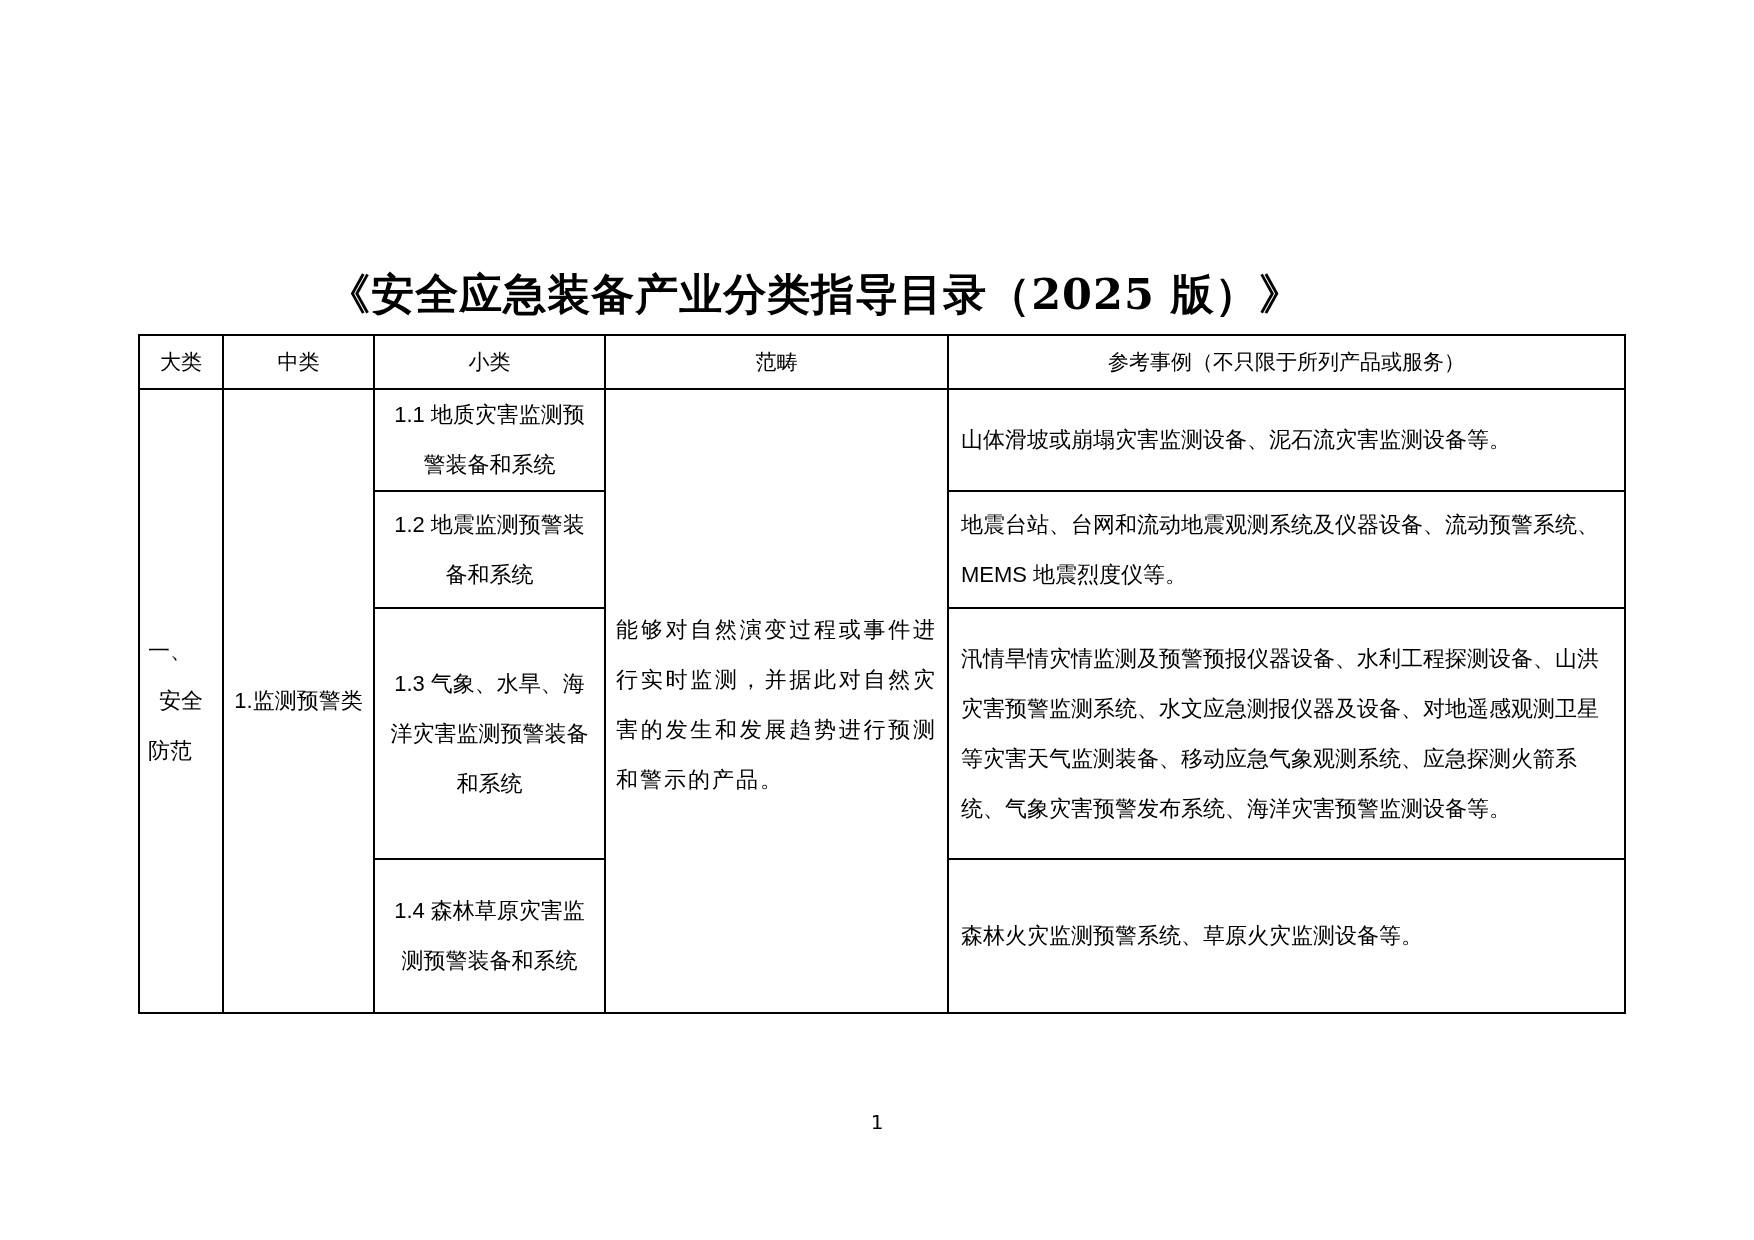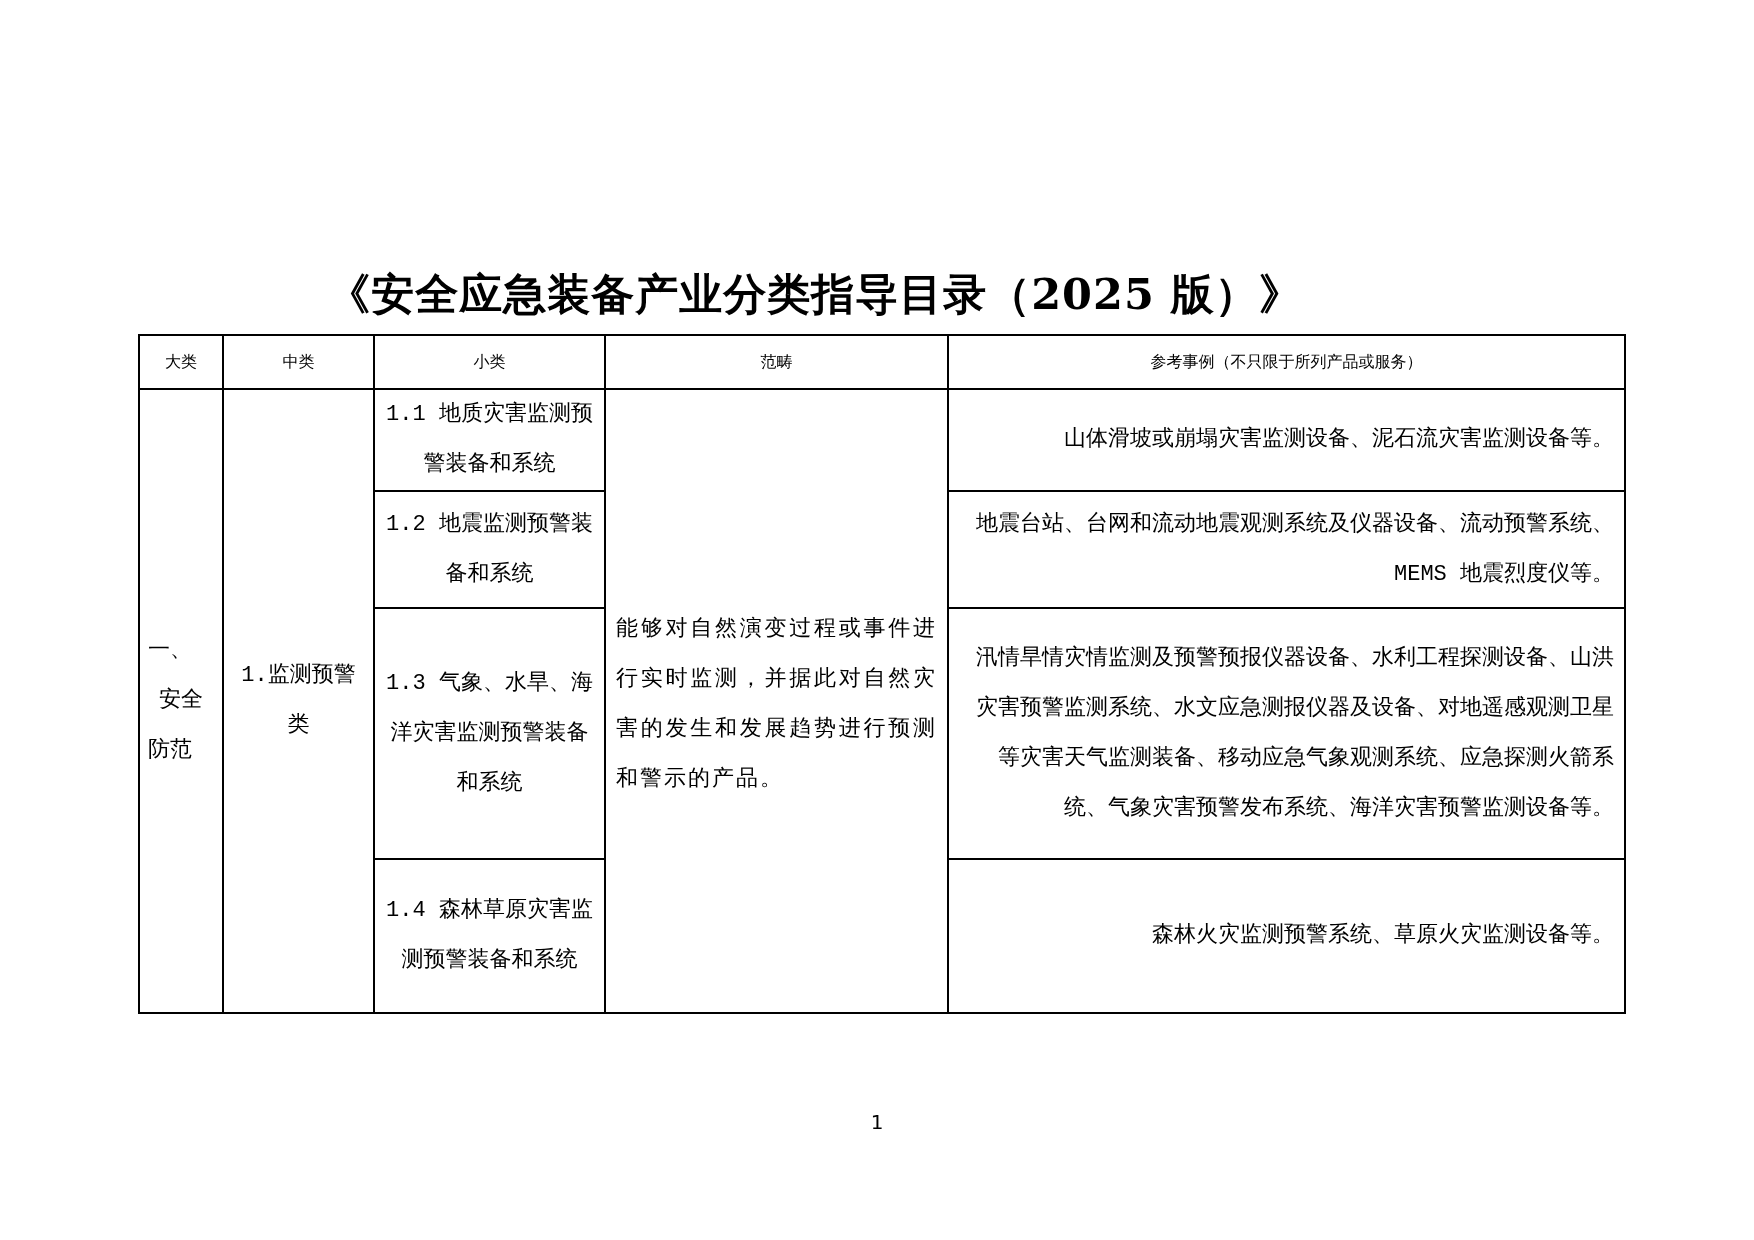--- a/index.html
+++ b/index.html
@@ -5,27 +5,27 @@
   html, body { margin:0; padding:0; background:#ffffff; }
   body { width:1754px; height:1240px; position:relative; overflow:hidden;
          font-family:"DejaVu Serif", "Liberation Serif", serif; color:#000; }
   .title { position:absolute; left:0; width:1630px; top:266px; text-align:center;
            font-family:"DejaVu Serif","Liberation Serif", serif; font-weight:bold;
            font-size:43px; letter-spacing:1px; line-height:56px; }
   table { position:absolute; left:138px; top:334px; border-collapse:collapse;
           table-layout:fixed; width:1486px; }
   td, th { border:2px solid #000; padding:0; vertical-align:middle;
            font-family:"DejaVu Sans","Liberation Sans", sans-serif; font-weight:normal; }
-  th { height:52px; font-size:16px; text-align:center; }
-  td { font-size:22px; line-height:50px; font-family:Liberation Mono, monospace; }
+  th { height:52px; font-size:21px; text-align:center; }
+  td { font-size:22px; line-height:50px; font-family:Liberation Sans, sans-serif; }
   .c-cat { text-align:center; padding:0 8px; }
   .c-mid { text-align:center; padding:0 10px; }
   .c-sub { text-align:center; padding:0 10px; }
   .c-scope { text-align:justify; padding:8px 10px 0 10px; letter-spacing:2px; }
-  .c-ex { text-align:right; padding:0 10px 0 12px; }
+  .c-ex { text-align:left; padding:0 10px 0 12px; }
   .pagenum { position:absolute; top:1110px; left:0; width:1754px; text-align:center;
              font-size:20px; font-family:"DejaVu Sans","Liberation Sans", sans-serif; }
 </style>
 </head>
 <body>
 
 <div class="title">《安全应急装备产业分类指导目录（2025 版）》</div>
 
 <table>
   <colgroup>

